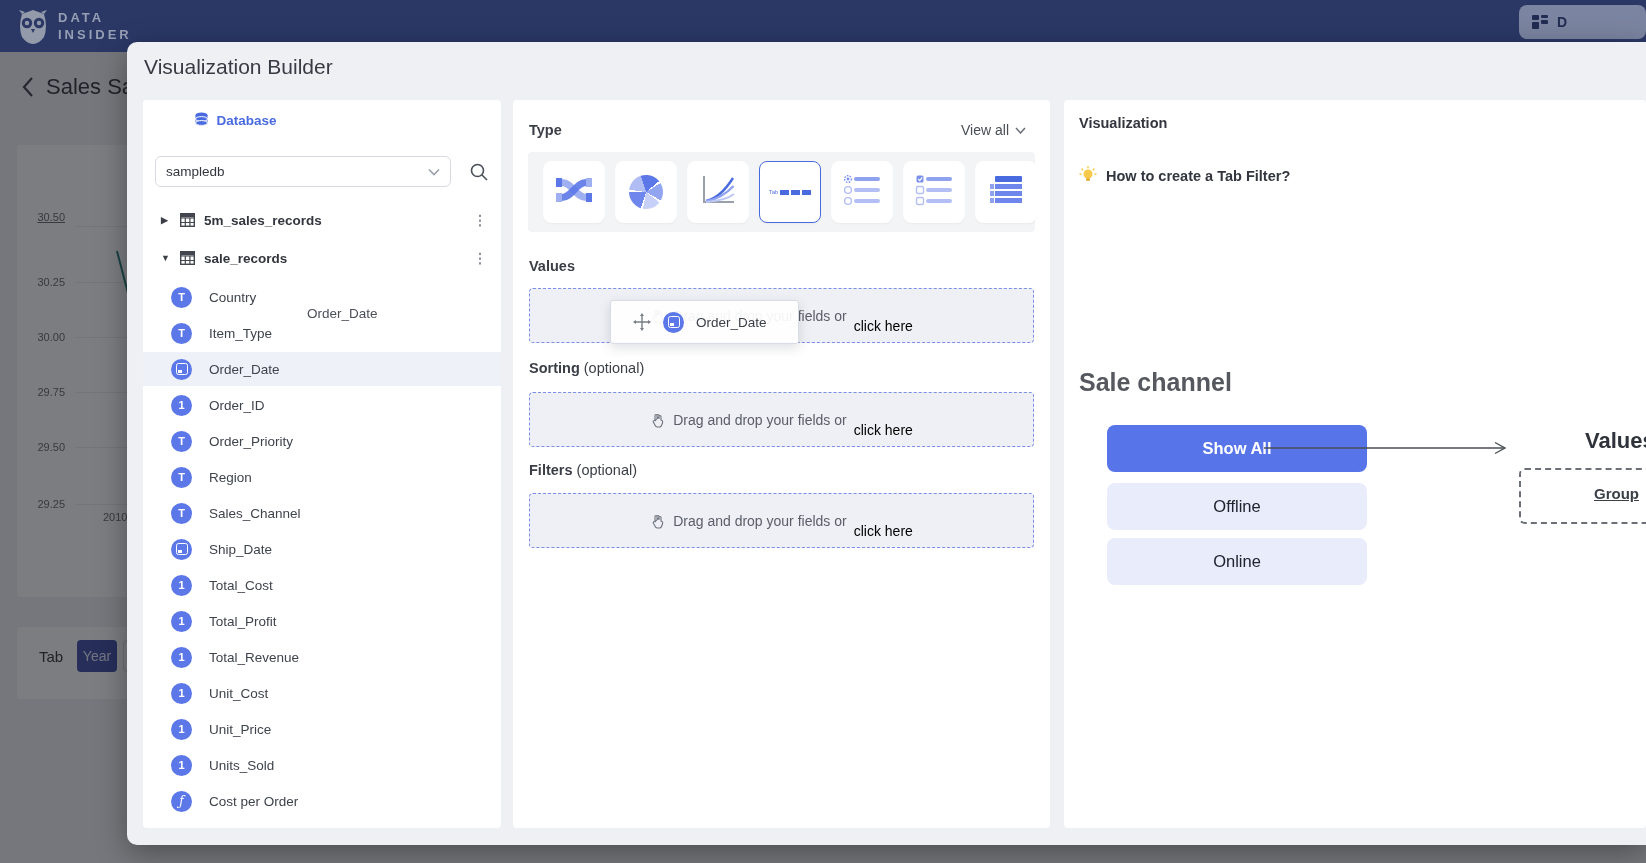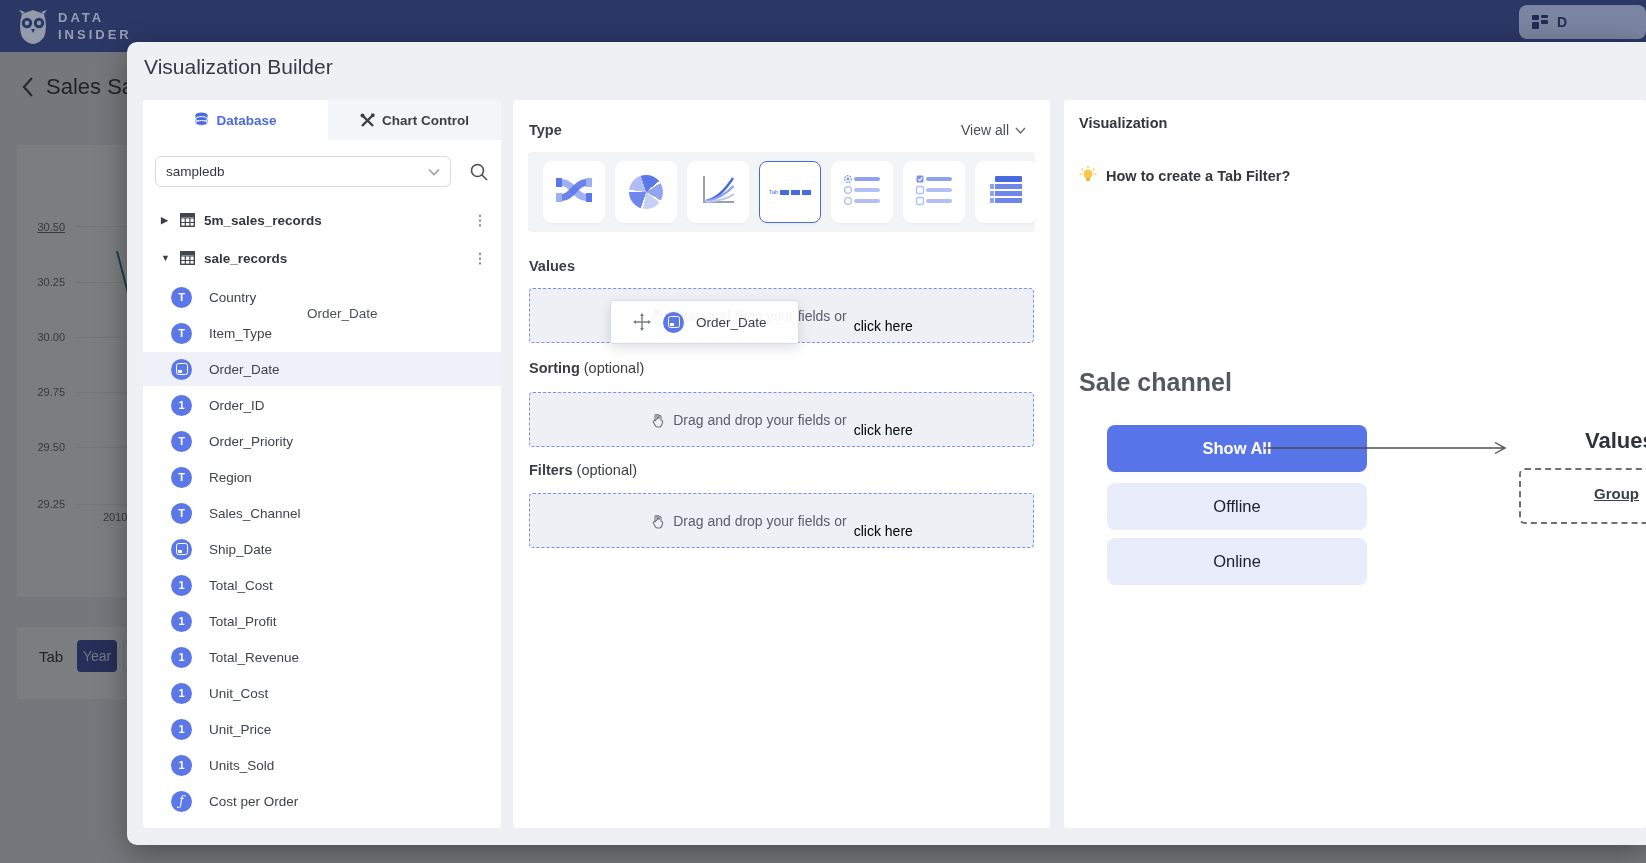--- a/index.html
+++ b/index.html
@@ -86,21 +86,21 @@
   <div class="abs" id="page-header">
     <svg class="abs" id="back-icon" width="16" height="22" viewBox="0 0 16 22">
         <path d="M12 2 L4 11 L12 20" fill="none" stroke="#3b3f4a" stroke-width="2.2"></path>
       </svg>
     <div class="abs" id="page-title">Sales Sa</div>
   </div>
 
   <div class="abs" id="bg-chart-card">
     <div id="y-ticks">
         <div class="ytick-line" style="top: 81px;"></div>
-        <div class="ytick-label" style="top: 82px; text-decoration: underline;">30.50</div>
+        <div class="ytick-label" style="top: 72px; text-decoration: underline;">30.50</div>
         <div class="ytick-line" style="top: 137px;"></div>
         <div class="ytick-label" style="top: 137px;">30.25</div>
         <div class="ytick-line" style="top: 192px;"></div>
         <div class="ytick-label" style="top: 192px;">30.00</div>
         <div class="ytick-line" style="top: 247px;"></div>
         <div class="ytick-label" style="top: 247px;">29.75</div>
         <div class="ytick-line" style="top: 302px;"></div>
         <div class="ytick-label" style="top: 302px;">29.50</div>
         <div class="ytick-line" style="top: 359px;"></div>
         <div class="ytick-label" style="top: 359px;">29.25</div>
@@ -152,29 +152,20 @@
       <div class="lp-tab" id="tab-database">
         <svg width="15" height="16" viewBox="0 0 15 16">
             <ellipse cx="7.5" cy="3" rx="6" ry="2.4" fill="#4a6bdf"></ellipse>
             <path d="M1.5 3 v4 a6 2.4 0 0 0 12 0 v-4" fill="#4a6bdf"></path>
             <path d="M1.5 7 v4 a6 2.4 0 0 0 12 0 v-4" fill="#4a6bdf"></path>
             <ellipse cx="7.5" cy="7" rx="6" ry="2.4" fill="#4a6bdf" stroke="#fff" stroke-width="1"></ellipse>
             <ellipse cx="7.5" cy="11" rx="6" ry="2.4" fill="#4a6bdf" stroke="#fff" stroke-width="1"></ellipse>
           </svg>
         <span>Database</span>
       </div>
-      <div class="lp-tab" id="tab-chartcontrol">
-        <svg width="15" height="15" viewBox="0 0 15 15">
-            <path d="M2 2 L13 13" stroke="#3b3e46" stroke-width="2.4"></path>
-            <path d="M13 2 L2 13" stroke="#3b3e46" stroke-width="2.4"></path>
-            <circle cx="2.5" cy="2.5" r="2" fill="#3b3e46"></circle>
-            <rect x="11" y="0.5" width="3.5" height="3.5" rx="1" fill="#3b3e46"></rect>
-          </svg>
-        <span>Chart Control</span>
-      </div>
 
       <div class="abs" id="db-select">
         <span>sampledb</span>
         <svg class="chev" width="12" height="8" viewBox="0 0 12 8">
             <path d="M1 1.5 L6 6.5 L11 1.5" fill="none" stroke="#9aa0ab" stroke-width="1.6"></path>
           </svg>
       </div>
       <svg class="abs" id="search-icon" width="20" height="20" viewBox="0 0 20 20">
           <circle cx="8.5" cy="8.5" r="6" fill="none" stroke="#4a4e57" stroke-width="1.6"></circle>
           <path d="M13 13 L18 18" stroke="#4a4e57" stroke-width="1.6"></path>

